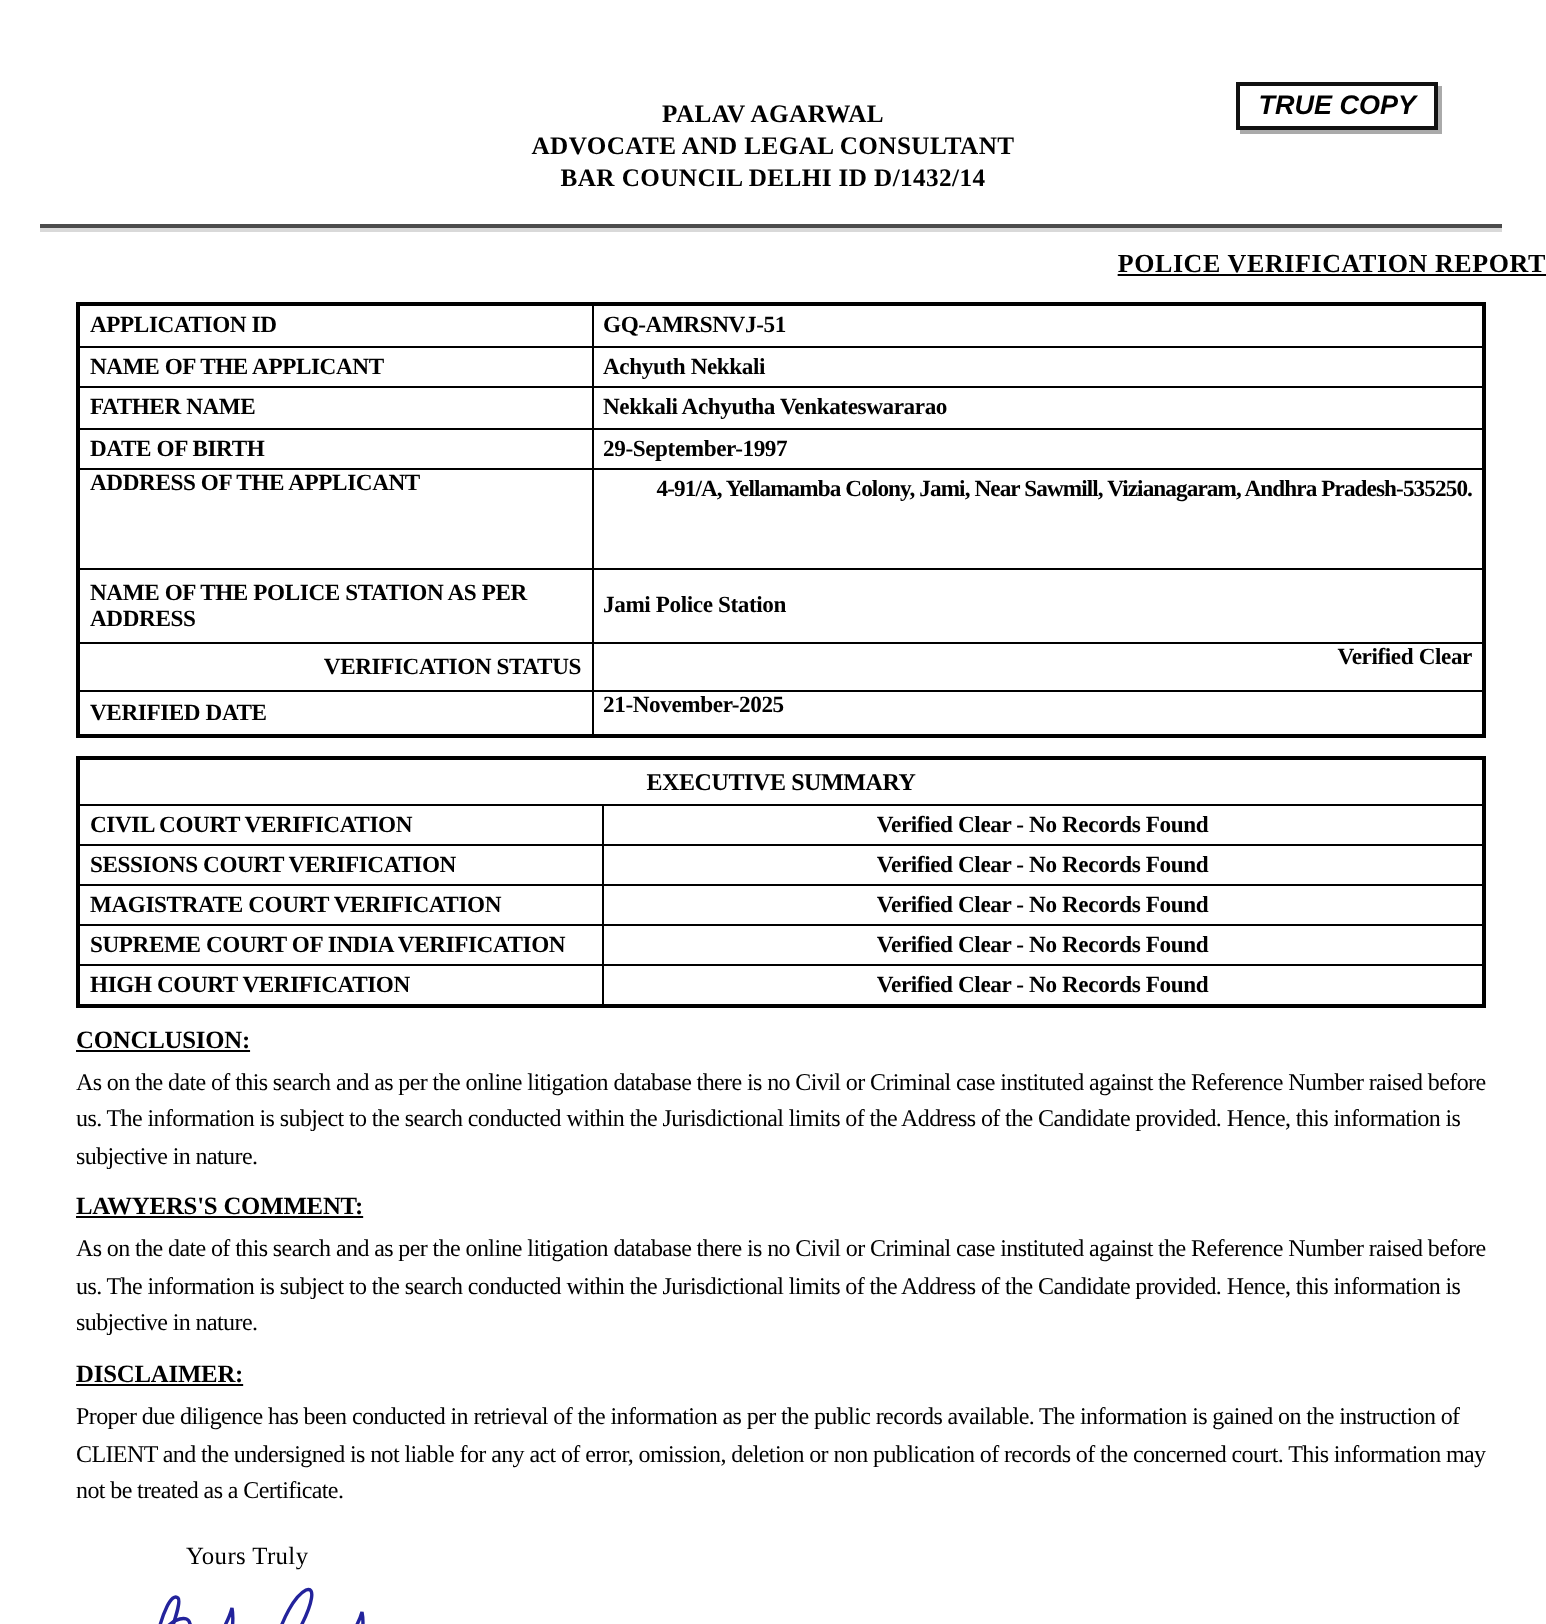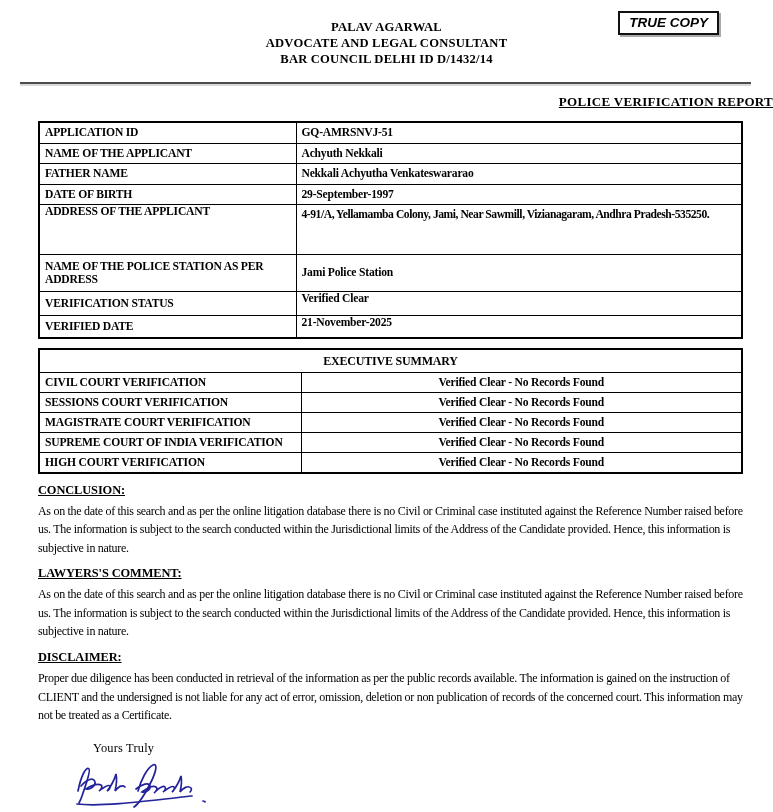--- a/index.html
+++ b/index.html
@@ -3,21 +3,21 @@
 <meta charset="utf-8">
 <style>
   html,body{margin:0;padding:0;background:#fff;}
   body{width:773px;height:812px;position:relative;overflow:hidden;
        font-family:"Liberation Serif", serif;color:#000;
        -webkit-font-smoothing:antialiased;}
   .page{position:relative;width:773px;height:812px;}
 
   
   .letterhead{padding-top:19px;text-align:center;font-weight:bold;
-              font-size:12.6px;line-height:16px;letter-spacing:.2px;}
+              font-size:12.6px;line-height:16px;letter-spacing:.2px;margin-top:30px;}
   .true-copy{position:absolute;top:11px;right:54px;border:2px solid #111;
              box-shadow:2px 2px 0 #aaa;padding:2px 9px 3px;
              font-family:"Liberation Sans", sans-serif;font-style:italic;
              font-weight:bold;font-size:13.5px;background:#fff;}
   .rule{margin:15px 22px 0 20px;height:2px;background:#4c4c4c;
         box-shadow:0 2px 0 #d9d9d9;}
 
   .report-title{margin-top:10px;text-align:right;font-weight:bold;
                 font-size:13px;letter-spacing:.3px;
                 text-decoration:underline;}
@@ -29,24 +29,24 @@
         font-size:11.6px;font-weight:bold;letter-spacing:-0.2px;
         border:2px solid #000;}
   td{border:1.5px solid #000;padding:1px 5px;vertical-align:middle;
      overflow:hidden;}
   .t1{margin-top:11px;}
   .t1 col.c1{width:257px;}
   .t2{margin-top:9px;}
   .t2 col.c1{width:262px;}
   .t2 td.val{text-align:center;}
   .t2 .tbl-title{text-align:center;font-size:12px;height:20px;margin-top:21px;}
-  .h21{height:21px;} .h20{height:20px;} .h24{height:24px;}
+  .h21{height:21px;} .h20{height:20px;} .h24{height:24px;text-align:right;}
   .h23{height:23px;} .h50{height:50px;} .h37{height:37px;}
   td.vtop{vertical-align:top;padding-top:0;}
-  td.addr{letter-spacing:-0.45px;line-height:20px;}
+  td.addr{letter-spacing:-0.45px;line-height:20px;text-align:right;}
 
   
   .section{margin-top:9px;}
   .section-heading{font-weight:bold;font-size:12.4px;
                    text-decoration:underline;letter-spacing:-0.1px;}
   .section-body{margin-top:4px;font-size:12px;line-height:18.6px;
                 letter-spacing:-0.3px;width:705px;}
 
   
   .closing{margin:16px 0 0 55px;font-size:12.4px;letter-spacing:.2px;}

